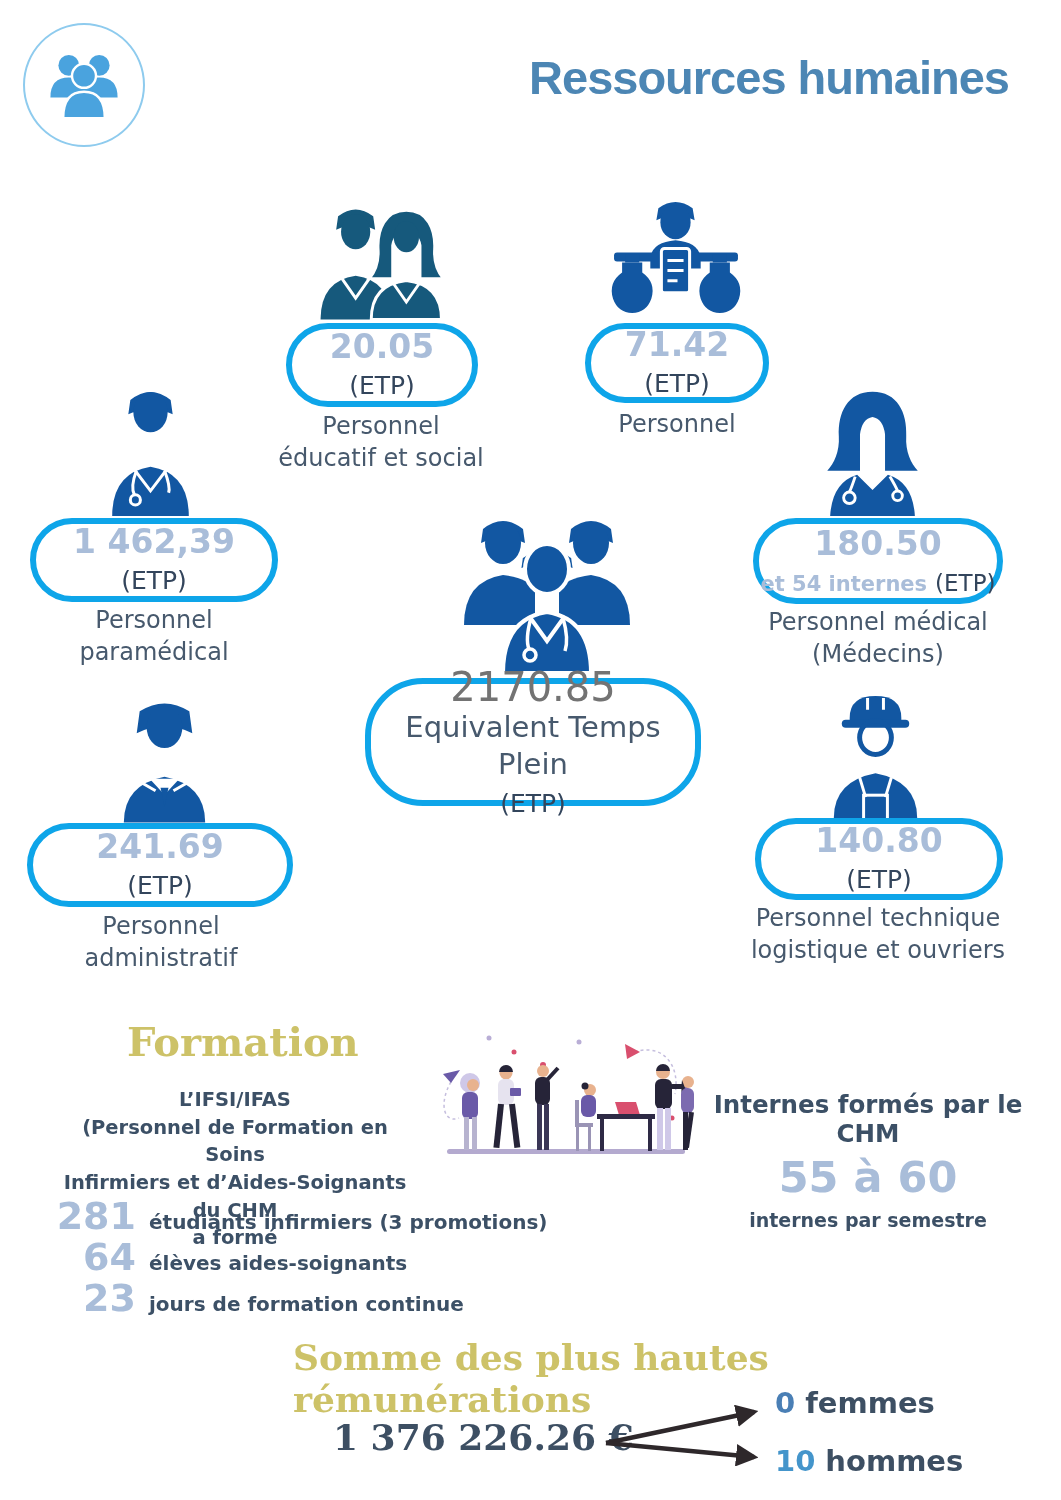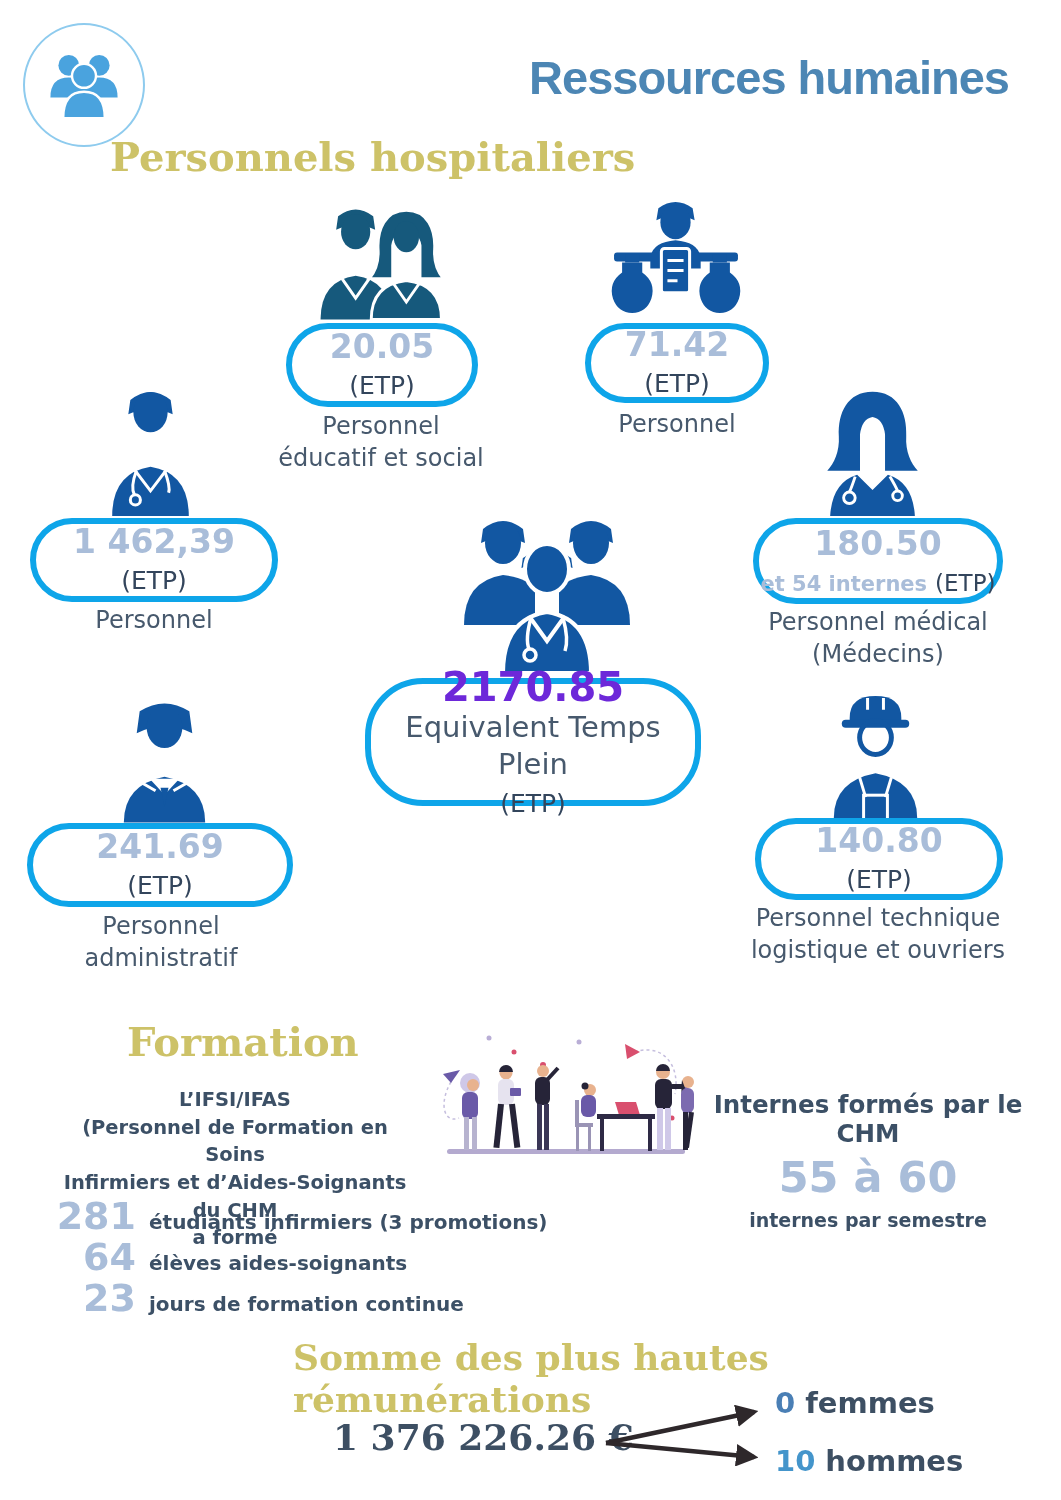--- a/index.html
+++ b/index.html
@@ -19,21 +19,21 @@
 
   
   .pill{border:6px solid #0ea5e9;border-radius:48px;background:#fff;
         display:flex;flex-direction:column;align-items:center;justify-content:center;
         text-align:center;box-sizing:border-box;}
   .pill .num{color:#a9bdd9;font-weight:700;font-size:33px;line-height:1.08;}
   .pill .unit{color:#33455c;font-size:25px;line-height:1.15;margin-top:8px;}
   .pill .extra{color:#a9bdd9;font-weight:700;font-size:21px;margin-right:8px;}
   .pill-row{display:flex;align-items:baseline;justify-content:center;}
   .pill-center{border-radius:58px;}
-  .pill-center .bignum{color:#6d28d9;font-weight:700;font-size:40px;line-height:1.1;}
+  .pill-center .bignum{color:#737373;font-weight:400;font-size:40px;line-height:1.1;}
   .pill-center .mid{color:#47596d;font-size:29px;line-height:1.25;}
   .pill-center .unit{font-size:25px;}
 
   .card-label{color:#47596d;font-size:24px;line-height:1.34;text-align:center;}
 
   
   .ifsi{left:55px;top:1086px;width:360px;text-align:center;color:#3c5066;
         font-weight:700;font-size:19.5px;line-height:1.42;}
   .fstat{left:48px;display:flex;align-items:baseline;}
   .fstat .n{width:88px;text-align:right;font-size:38px;font-weight:700;color:#a9bdd9;line-height:1;}
@@ -66,21 +66,20 @@
         <path d="M46 64 Q46 39 69 39 Q92 39 92 64 Z"></path>
         <g stroke="#fff" stroke-width="3">
           <circle cx="50" cy="37" r="15"></circle>
           <path d="M24 90 Q24 57 50 57 Q76 57 76 90 Z"></path>
         </g>
       </svg>
     </span>
   </div>
 
   <div class="abs page-title">Ressources humaines</div>
-  <div class="abs h-gold h-personnels">Personnels hospitaliers</div>
 
   <div class="abs" style="left:303px;top:202px;">
     <svg width="156" height="122" viewBox="0 0 160 120" fill="#16597c">
       <path d="M36 12 Q54 -2 72 12 L74 26 Q54 16 34 26 Z"></path>
       <ellipse cx="54" cy="28" rx="15" ry="18"></ellipse>
       <path d="M18 118 Q18 78 54 73 Q90 78 90 118 Z"></path>
       <path d="M40 76 L54 96 L68 76" stroke="#fff" stroke-width="3" fill="none"></path>
       <path d="M106 6 C84 6 76 26 77 46 C78 62 73 70 68 76 L92 76 L92 42 Q94 30 106 28 Q118 30 120 42 L120 76 L144 76 C139 70 134 62 135 46 C136 26 128 6 106 6 Z" stroke="#fff" stroke-width="3"></path>
       <ellipse cx="106" cy="33" rx="13" ry="16"></ellipse>
       <path d="M70 118 Q70 82 106 78 Q142 82 142 118 Z" stroke="#fff" stroke-width="3"></path>
@@ -129,20 +128,21 @@
       <circle cx="47" cy="117" r="5" fill="none" stroke="#fff" stroke-width="3"></circle>
       <path d="M76 88 Q82 104 80 110" stroke="#fff" stroke-width="3" fill="none"></path>
     </svg>
   </div>
   <div class="abs pill" style="left:30px;top:518px;width:248px;height:84px;">
     <div class="num">1 462,39</div>
     <div class="unit">(ETP)</div>
   </div>
   <div class="abs card-label" style="left:34px;top:604px;width:240px;">
     <div>Personnel</div>
+    <div>paramédical</div>
   </div>
 
   <div class="abs" style="left:810px;top:388px;">
     <svg width="126" height="130" viewBox="0 0 125 135" fill="#1257a2">
       <path d="M62 4 C36 4 26 26 27 50 C28 66 22 78 15 86 L49 86 L49 48 Q51 32 62 30 Q73 32 75 48 L75 86 L109 86 C102 78 96 66 97 50 C98 26 88 4 62 4 Z"></path>
       <path d="M18 133 Q20 98 46 90 L62 106 L78 90 Q104 98 106 133 Z"></path>
       <circle cx="38" cy="114" r="6" stroke="#fff" stroke-width="3" fill="none"></circle>
       <path d="M44 92 Q40 104 38 108" stroke="#fff" stroke-width="3" fill="none"></path>
       <circle cx="88" cy="112" r="5" stroke="#fff" stroke-width="3" fill="none"></circle>
       <path d="M80 92 Q86 102 88 107" stroke="#fff" stroke-width="3" fill="none"></path>

